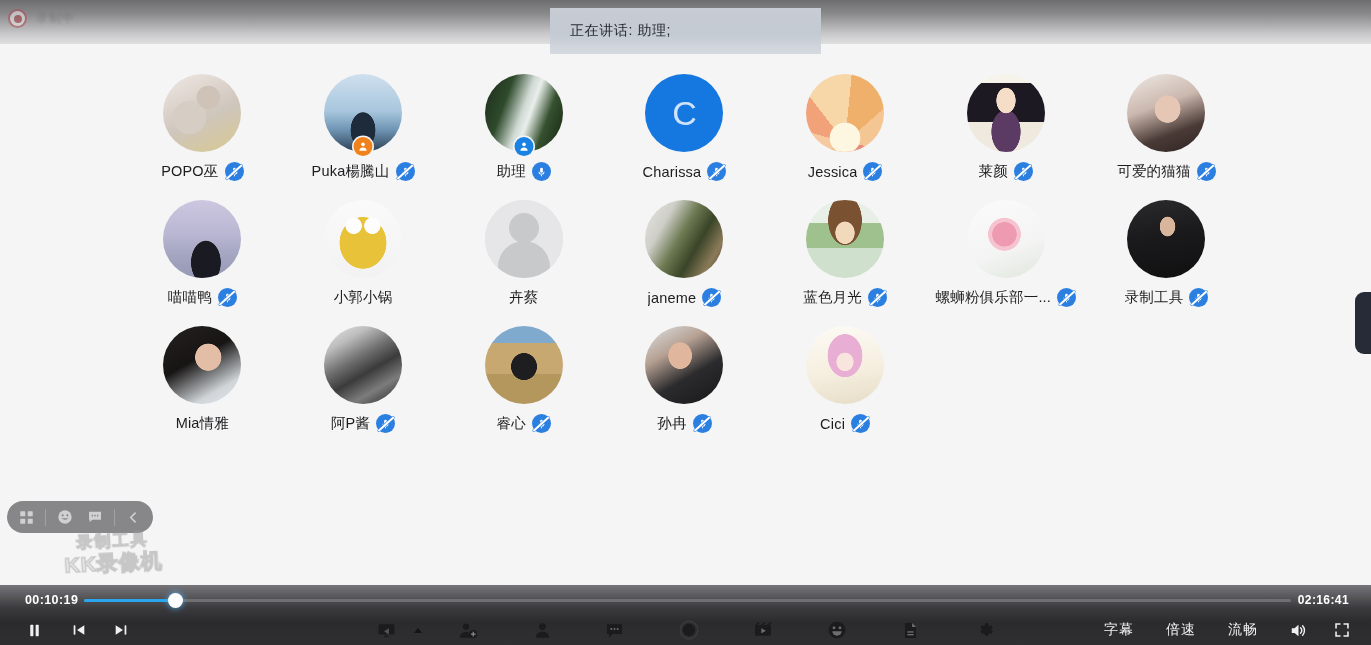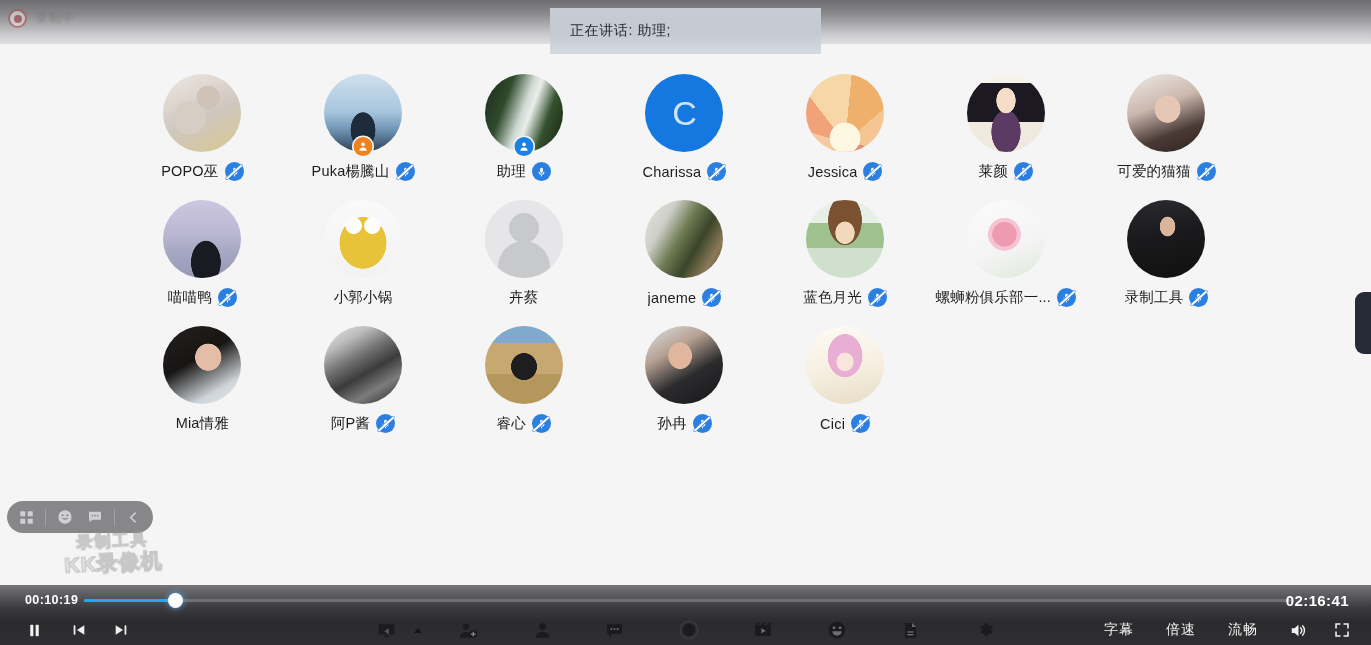--- a/index.html
+++ b/index.html
@@ -112,21 +112,21 @@
     background:#272b38; border-radius:9px 0 0 9px;
   }
 
   
   .player{
     position:absolute; left:0; top:585px; width:1371px; height:60px;
     background:linear-gradient(180deg,#76767a 0%,#3b3b3e 38%,#2b2b2e 62%,#2f2f32 100%);
   }
   .prow{ position:relative; height:30px; display:flex; align-items:center;text-align:right; }
   .tcur{ position:absolute; left:25px; font-size:12.5px; color:#fff; font-weight:bold; letter-spacing:.4px;}
-  .ttot{ position:absolute; right:22px; font-size:15px; color:#fff; font-weight:bold; letter-spacing:.4px;}
+  .ttot{ position:absolute; right:22px; font-size:12px; color:#fff; font-weight:bold; letter-spacing:.4px;}
   .track{ position:absolute; left:84px; right:80px; height:3px; background:#6f7073; border-radius:2px; }
   .fill{ position:absolute; left:0; top:0; height:3px; background:#2aa6ef; border-radius:2px; }
   .knob{ position:absolute; top:50%; width:15px; height:15px; margin-top:-7.5px; margin-left:-7.5px;
          border-radius:50%; background:#fff; box-shadow:0 0 6px rgba(80,180,255,.9); }
 
   .crow{ position:relative; height:30px;text-align:center; }
   .ctl{ position:absolute; top:0; height:30px; display:flex; align-items:center; justify-content:center; }
   .ctl svg{ fill:#efefef; }
   .ctl.dim svg{ fill:#1b1b1d; }
   .txtbtn{ position:absolute; top:0; height:30px; display:flex; align-items:center;

